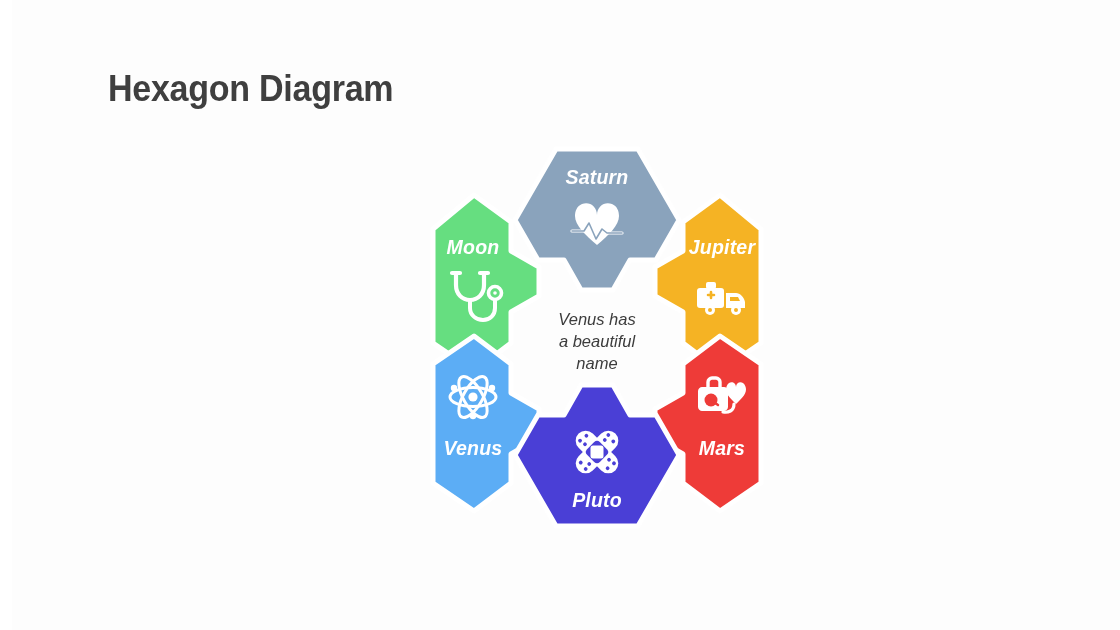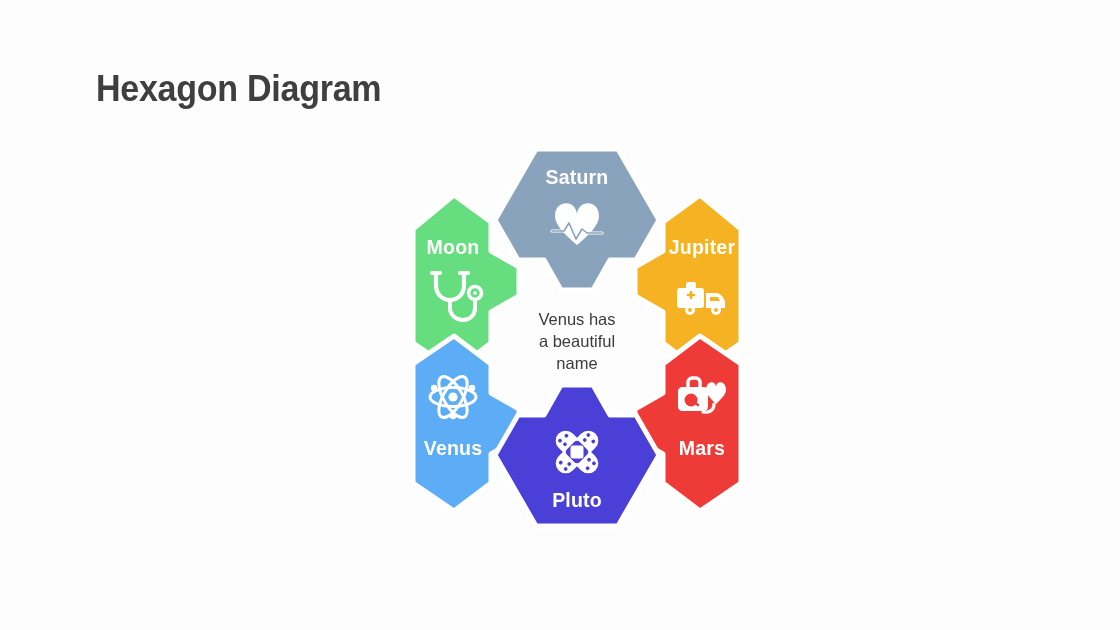--- a/index.html
+++ b/index.html
@@ -11,40 +11,42 @@
     width: 1120px;
     height: 630px;
     overflow: hidden;
     font-family: "Liberation Sans", sans-serif;
     position: relative;
   }
   .slide {
     position: absolute;
     inset: 0;
     background: #fdfdfd;
+    margin-left: 12px;
   }
   .title {
     position: absolute;
     left: 96px;
     top: 68px;
     font-family: "Liberation Sans", sans-serif;
     font-size: 37px;
     font-weight: bold;
     color: #3f3f3f;
     letter-spacing: -0.3px;
     transform: scaleX(0.92);
     transform-origin: left center;
     white-space: nowrap;
   }
   .diagram {
     position: absolute;
-    left: 352px;
+    left: 360px;
     top: 112px;
     width: 450px;
     height: 450px;
+    font-style: italic;
   }
   .diagram svg {
     display: block;
     width: 450px;
     height: 450px;
   }
   .hex-label {
     font-family: "Liberation Sans", sans-serif;
     font-size: 19.5px;
     font-weight: bold;

